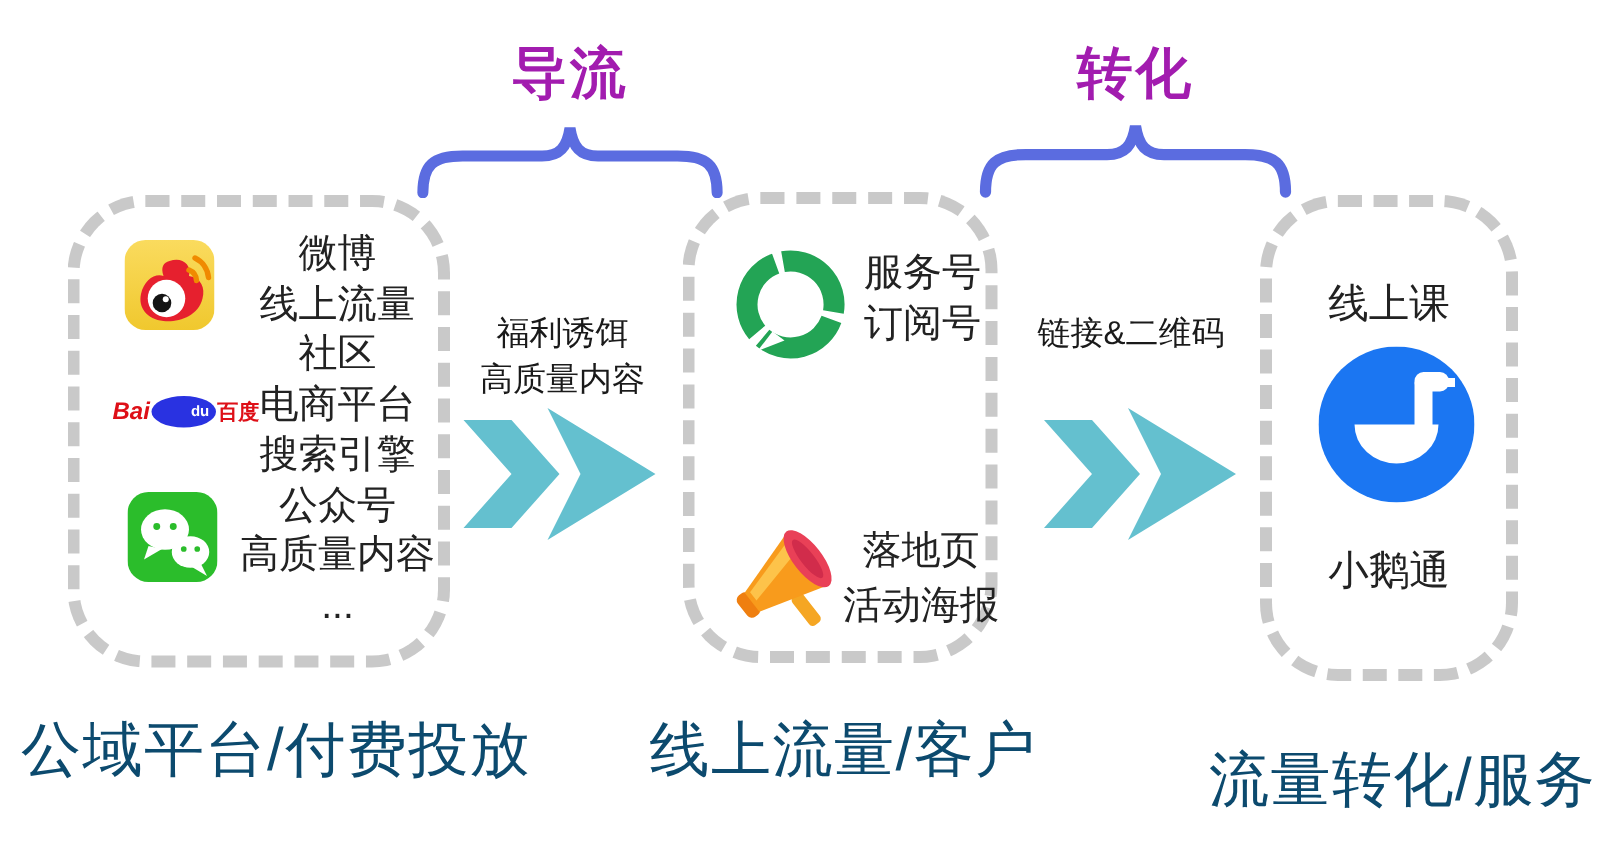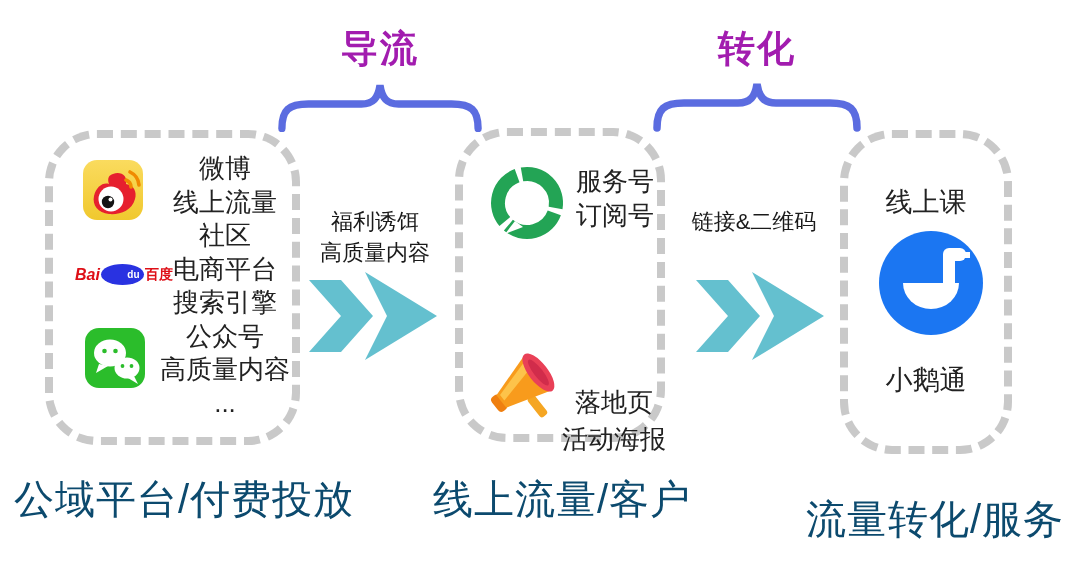--- a/index.html
+++ b/index.html
@@ -106,21 +106,21 @@
     <svg class="abs" style="left:20px;top:205px;" width="84" height="84" viewBox="0 0 84 84">
       <g transform="rotate(-38 42 42)">
         <rect x="33" y="56" width="9" height="24" rx="3" fill="#f5a623"></rect>
         <rect x="4" y="33" width="10" height="18" rx="4" fill="#ef7f10"></rect>
         <polygon points="12,34 58,20 58,64 12,50" fill="#f89b1c"></polygon>
         <polygon points="15,36 54,25 54,34 15,43" fill="#fdc34a"></polygon>
         <ellipse cx="59" cy="42" rx="9.5" ry="23" fill="#e94057"></ellipse>
         <ellipse cx="59" cy="42" rx="4.5" ry="16" fill="#d12c4b"></ellipse>
       </g>
     </svg>
-    <div class="abs list-col" style="left:96px;top:212px;width:110px;line-height:37px;margin-top:36px;">
+    <div class="abs list-col" style="left:96px;top:212px;width:110px;line-height:37px;">
       <div>落地页</div>
       <div>活动海报</div>
     </div>
   </div>
 
   <div class="abs arrow-label" style="left:668px;top:206px;width:172px;">
     <div>链接&amp;二维码</div>
   </div>
   <svg class="abs" style="left:694px;top:270px;" width="132" height="92" viewBox="0 0 132 92">
     <polygon points="2,10 34,10 66,46 34,82 2,82 34,46" fill="#64c0cf"></polygon>

